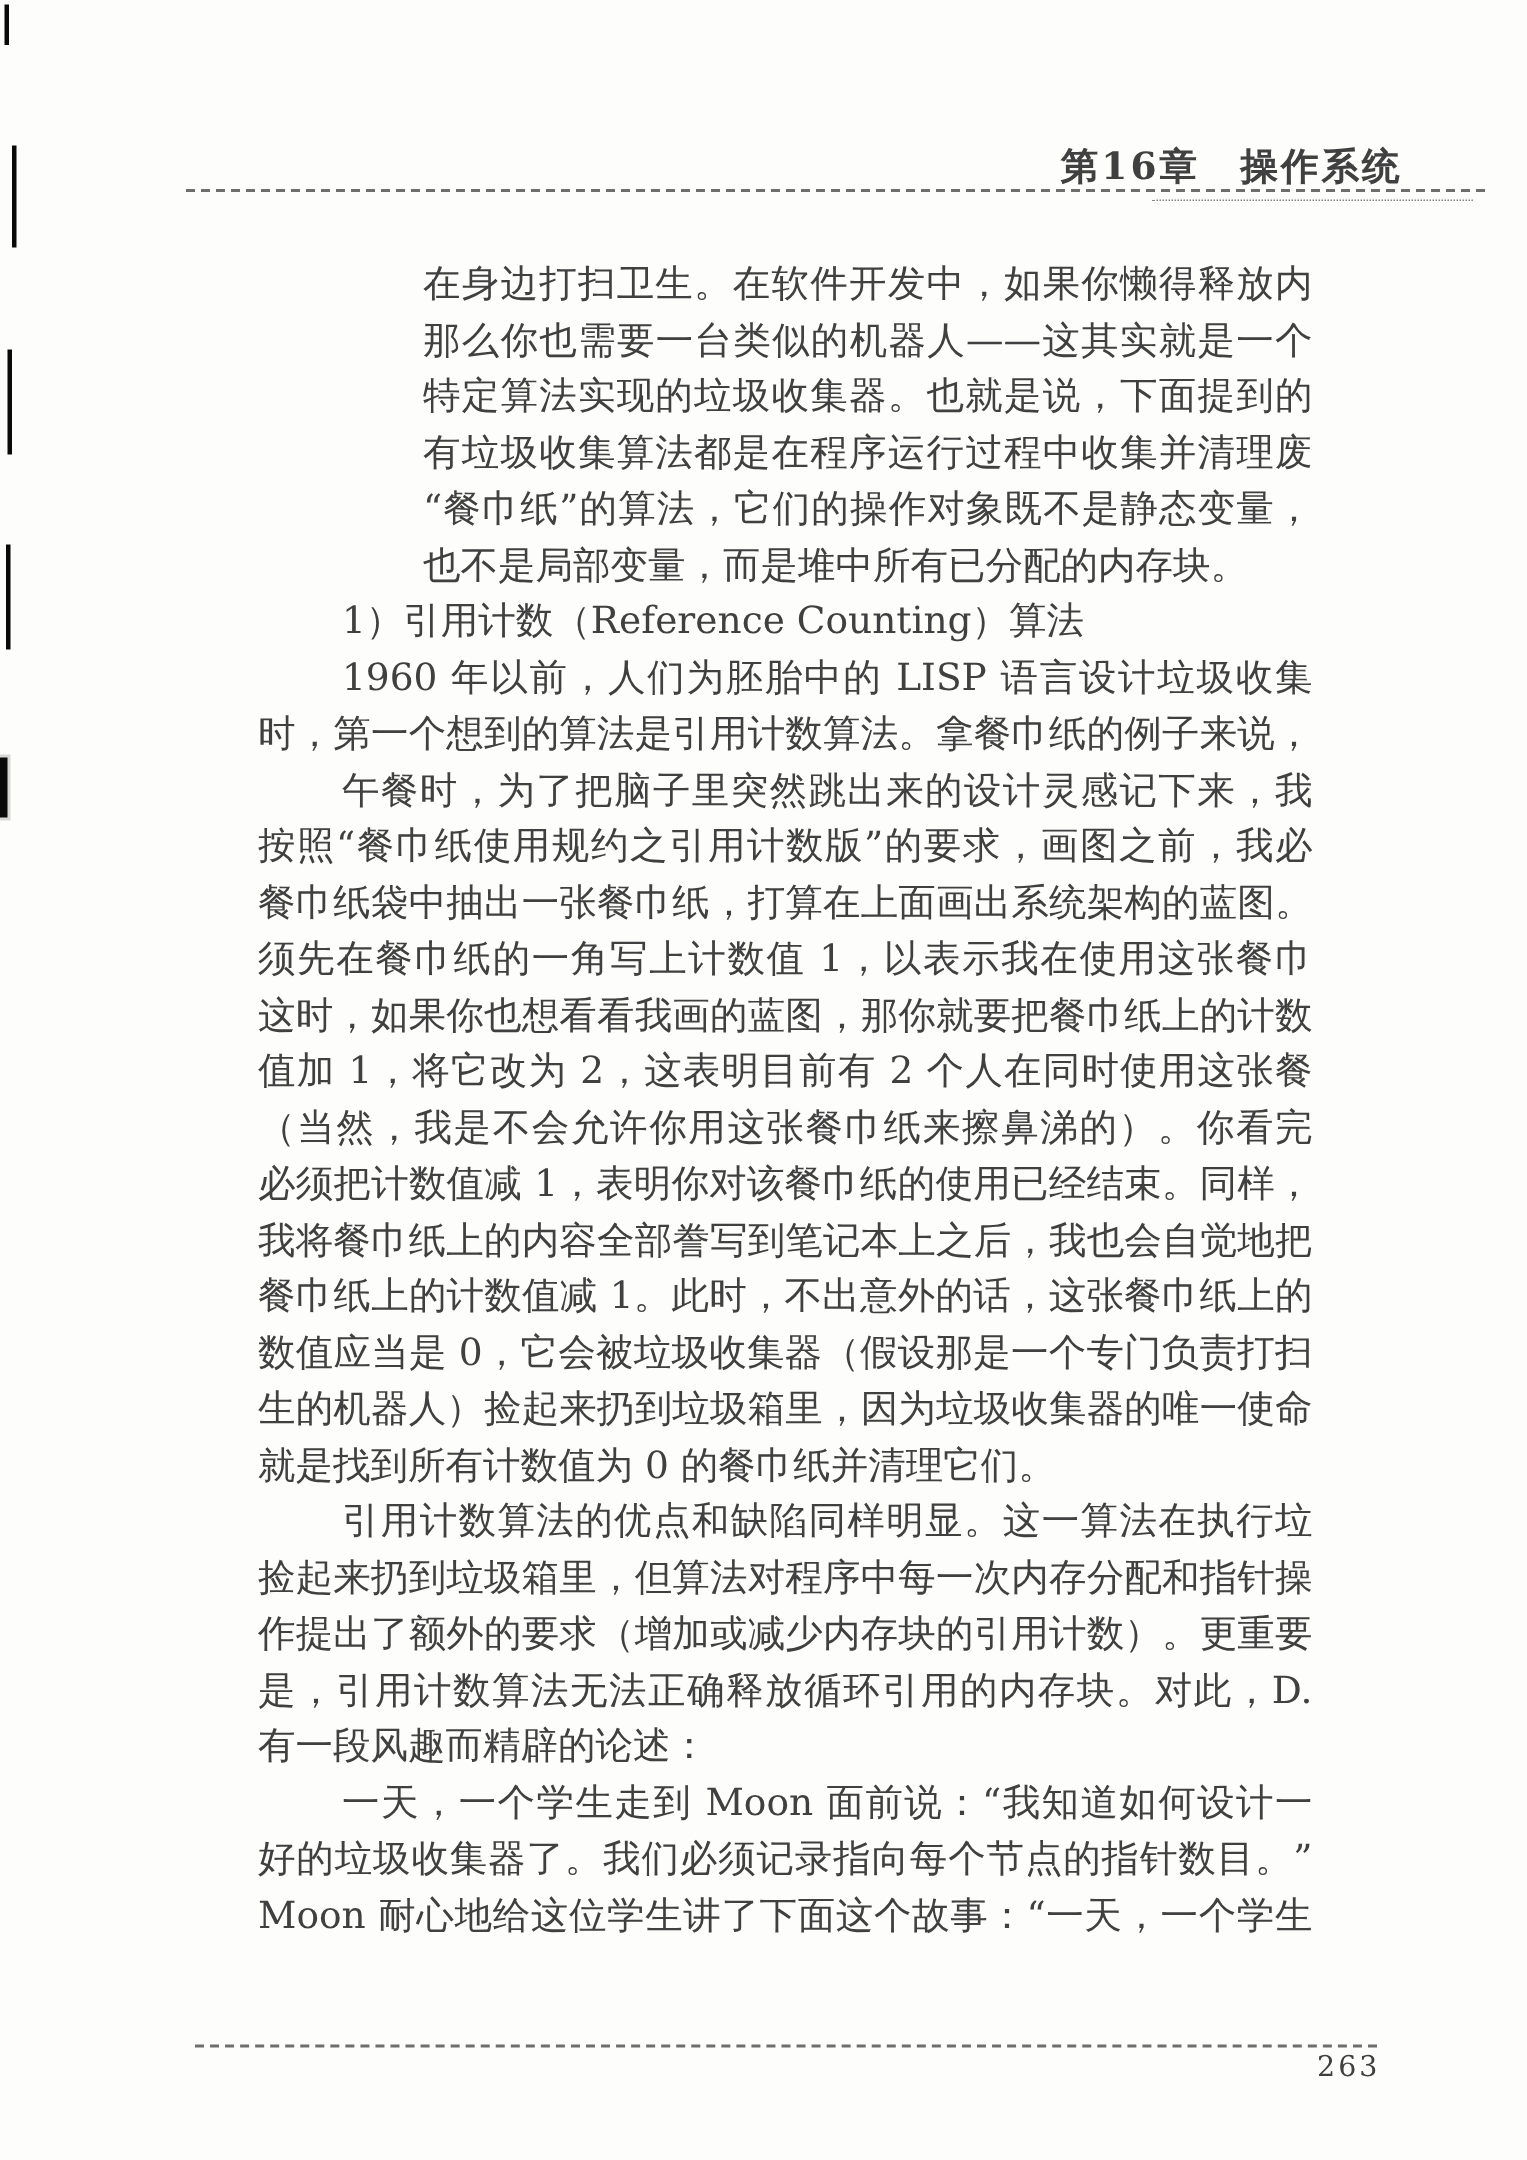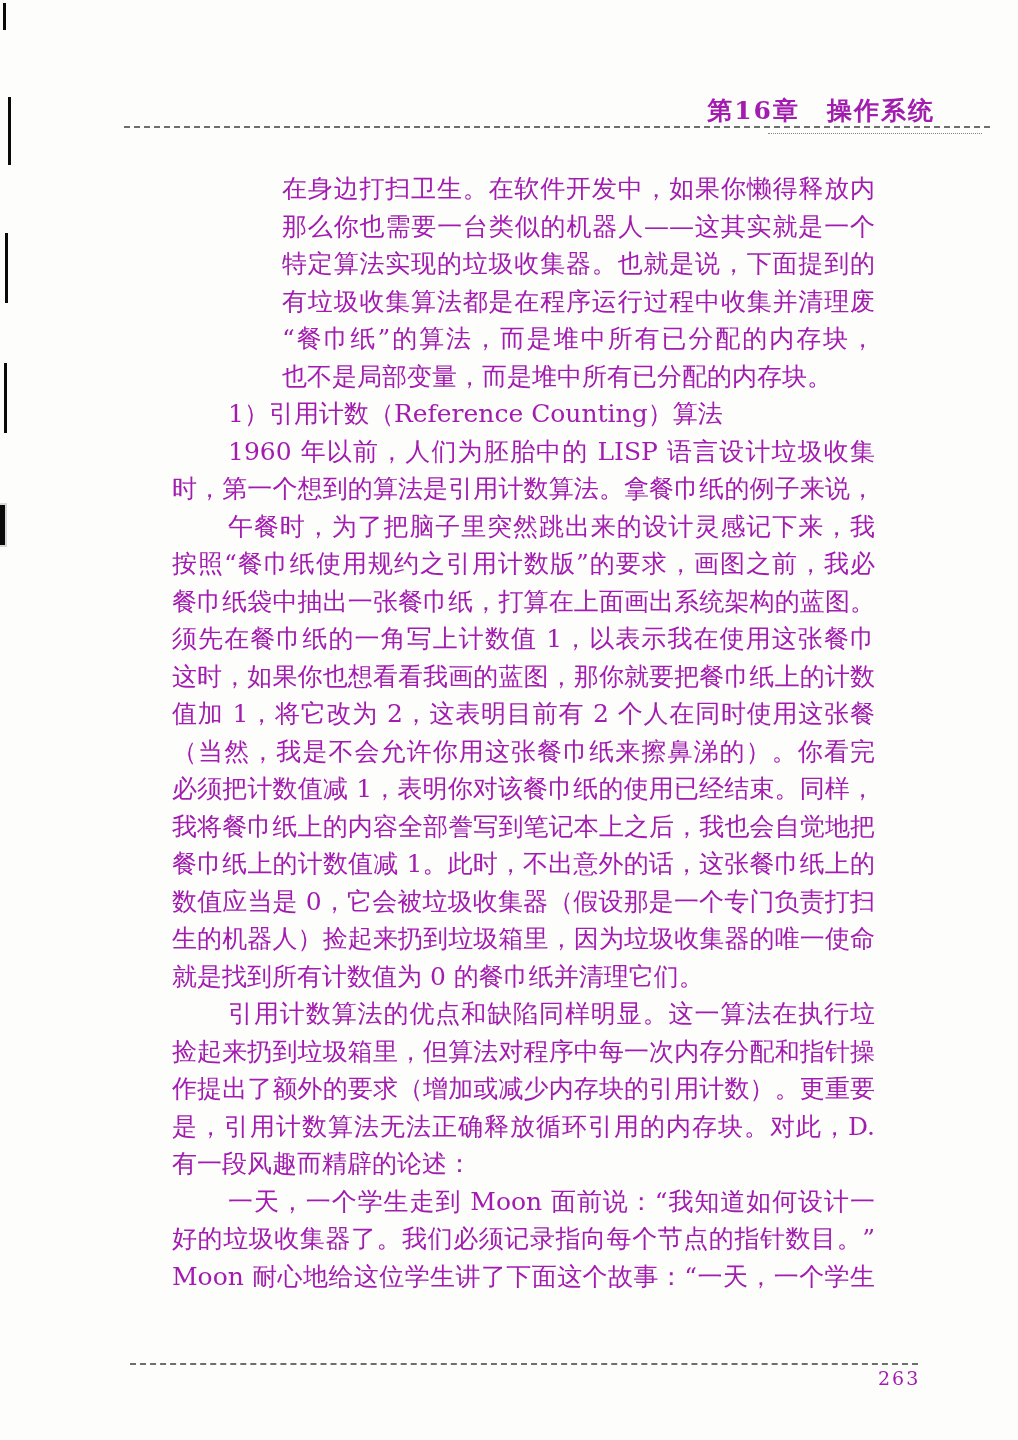--- a/index.html
+++ b/index.html
@@ -2,21 +2,21 @@
 <html><head>
 <meta charset="utf-8">
 <style>
   html,body { margin:0; padding:0; background:#e9e9e9; }
   .page {
     position:relative;
     width:1018px; height:1440px;
     margin:0 auto;
     background:#fdfdfc;
     font-family:"DejaVu Serif","Liberation Serif",serif;
-    color:#a21caf;
+    color:#404040;
     overflow:hidden;
   }
   
   .art { position:absolute; background:#0a0a0a; }
   .art.a1 { left:3px;  top:3px;   width:3px; height:27px; }
   .art.a2 { left:8px;  top:97px;  width:3px; height:68px; }
   .art.a3 { left:5px;  top:233px; width:3px; height:70px; }
   .art.a4 { left:4px;  top:363px; width:3px; height:70px; }
   .art.a5 { left:0px;  top:505px; width:5px; height:40px; box-shadow:0 0 0 2px #d8d8d4; }
 
@@ -69,21 +69,21 @@
   <div class="rule header-rule"></div>
   <div class="rule header-rule2"></div>
 
   <div class="content">
 
     <div class="quote">
       <div class="ln">在身边打扫卫生。在软件开发中，如果你懒得释放内存，</div>
       <div class="ln">那么你也需要一台类似的机器人——这其实就是一个由</div>
       <div class="ln">特定算法实现的垃圾收集器。也就是说，下面提到的所</div>
       <div class="ln">有垃圾收集算法都是在程序运行过程中收集并清理废旧</div>
-      <div class="ln">“餐巾纸”的算法，而是堆中所有已分配的内存块，</div>
+      <div class="ln">“餐巾纸”的算法，它们的操作对象既不是静态变量，</div>
       <div class="ln short">也不是局部变量，而是堆中所有已分配的内存块。</div>
     </div>
 
     <div class="ln indent short">1）引用计数（Reference Counting）算法</div>
 
     <div>
       <div class="ln indent">1960 年以前，人们为胚胎中的 LISP 语言设计垃圾收集机制</div>
       <div class="ln">时，第一个想到的算法是引用计数算法。拿餐巾纸的例子来说，</div>
     </div>
 

